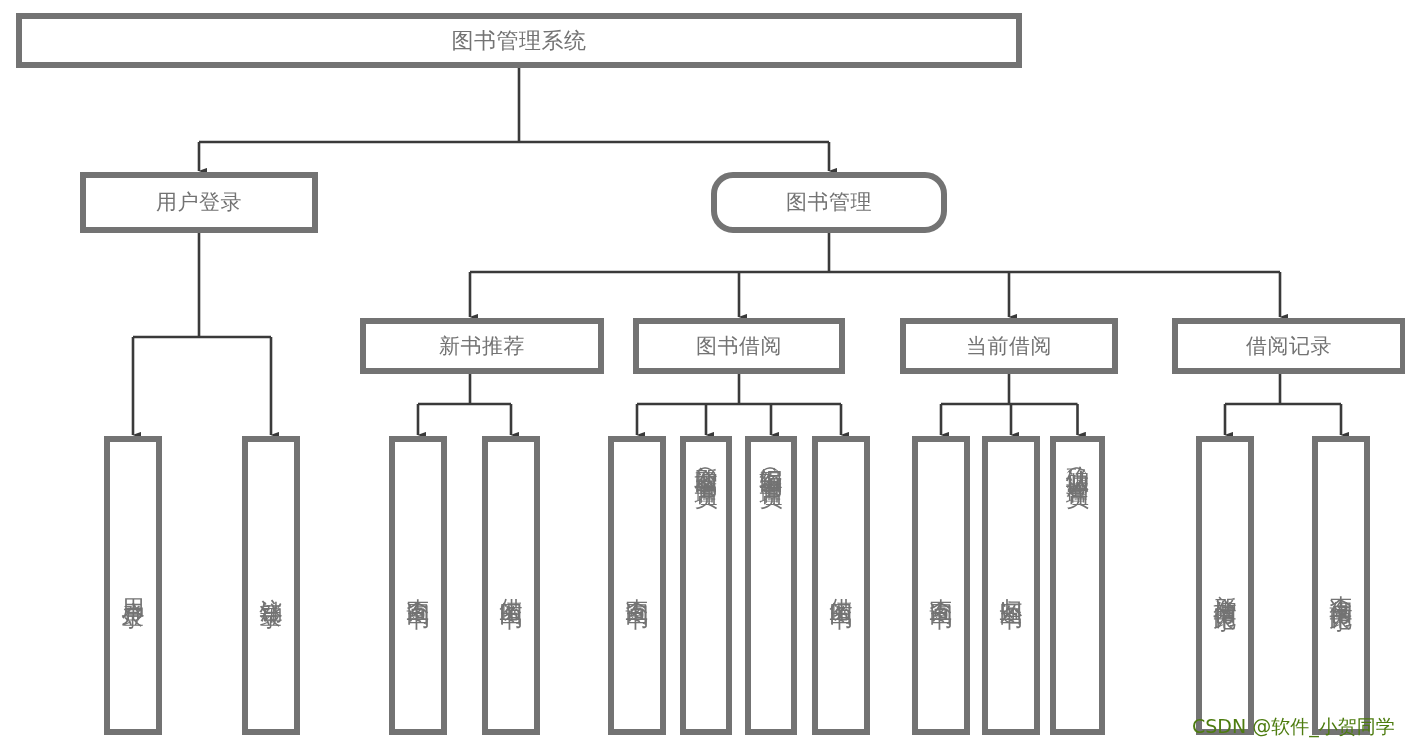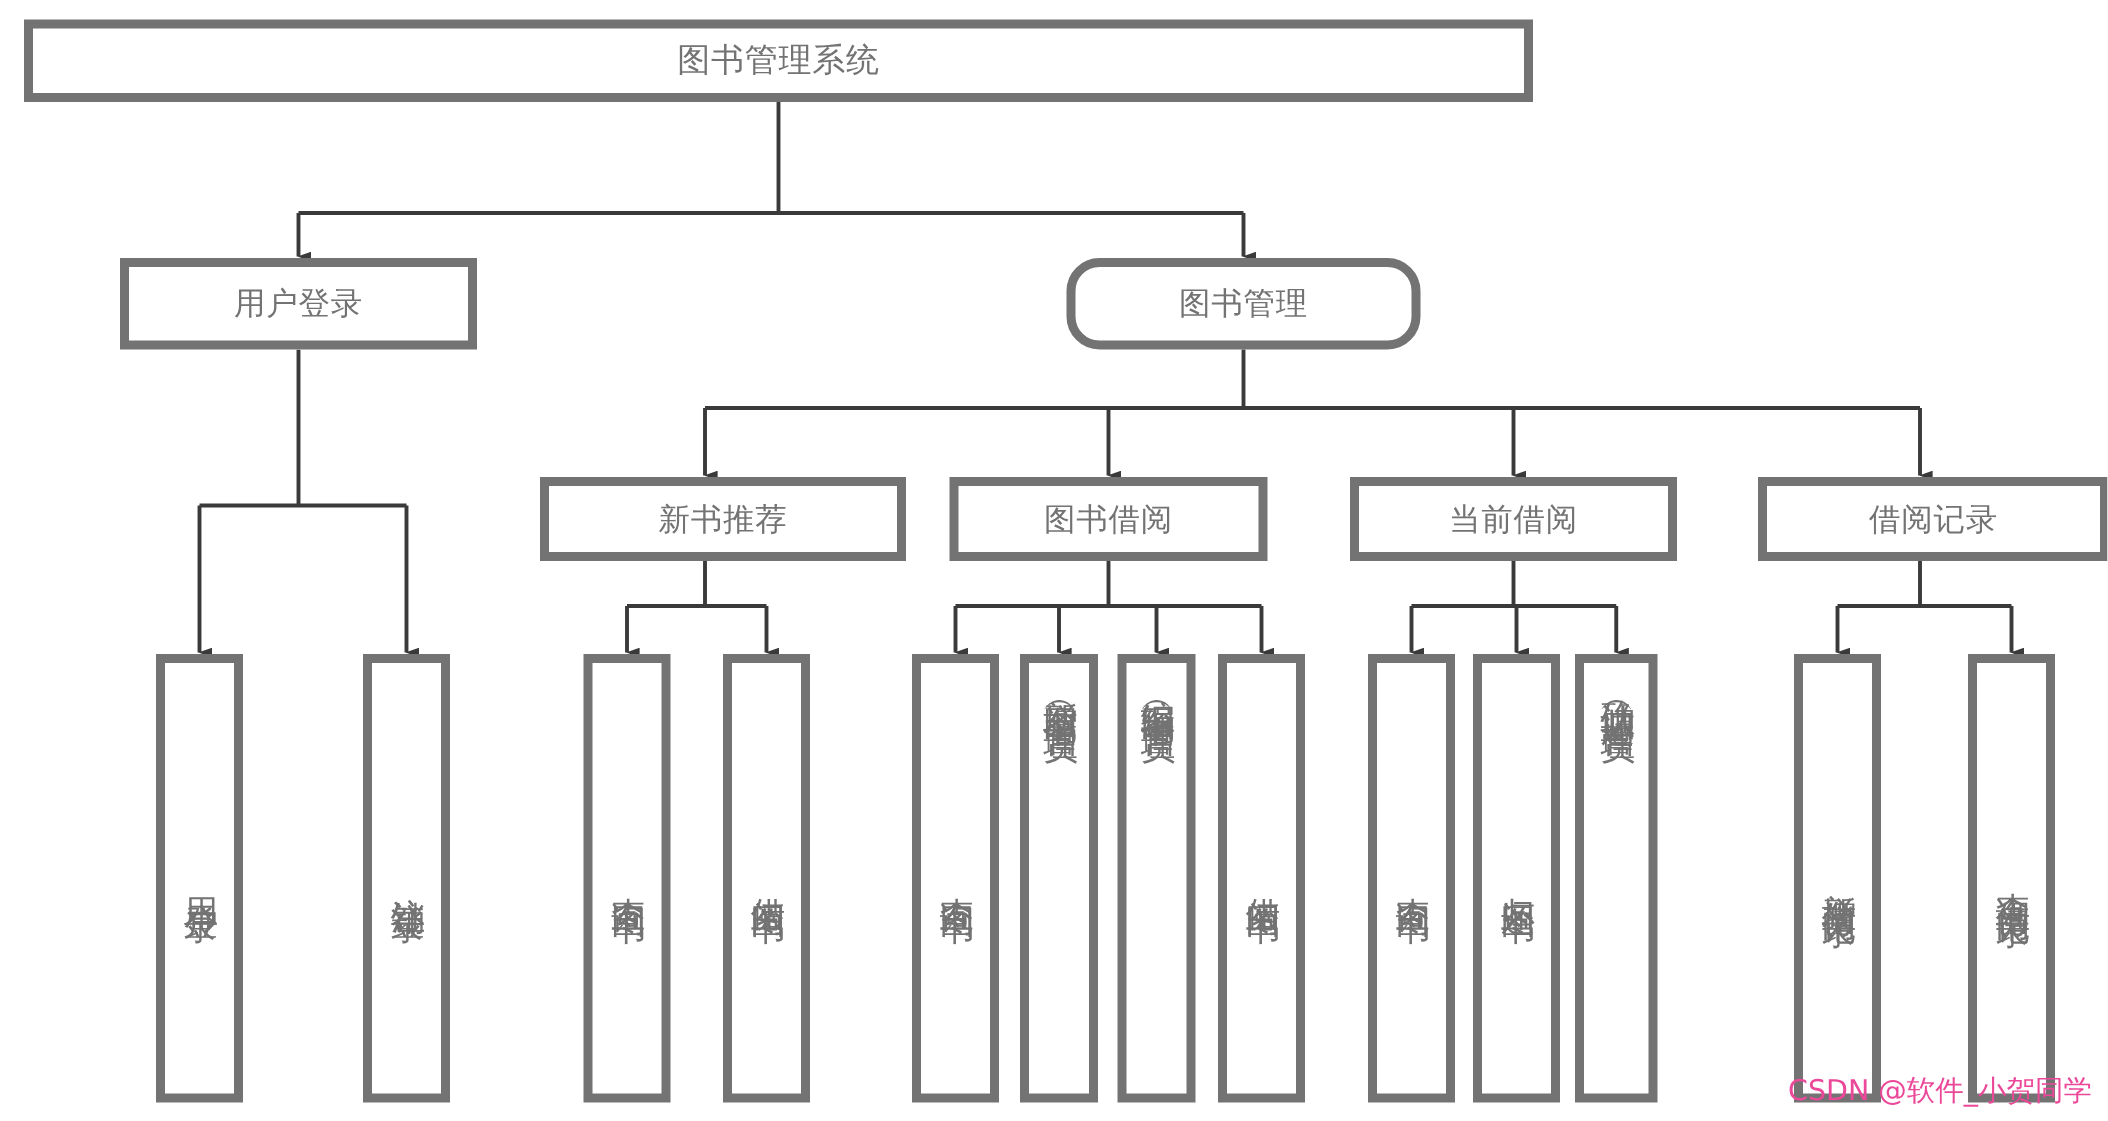--- a/index.html
+++ b/index.html
@@ -64,21 +64,21 @@
     letter-spacing: 3px;
     white-space: nowrap;
   }
   .node.vert.short-leaf {
     align-items: center;
     padding-top: 0;
   }
   .watermark {
     position: absolute;
     font-size: 19px;
-    color: #ec4899;
+    color: #4d7c0f;
     white-space: nowrap;
     user-select: none;
   }
 </style>
 </head>
 <body>
 
 <div id="diagram-canvas">
 
   <svg id="edge-layer" viewBox="0 0 1405 747" xmlns="http://www.w3.org/2000/svg">

